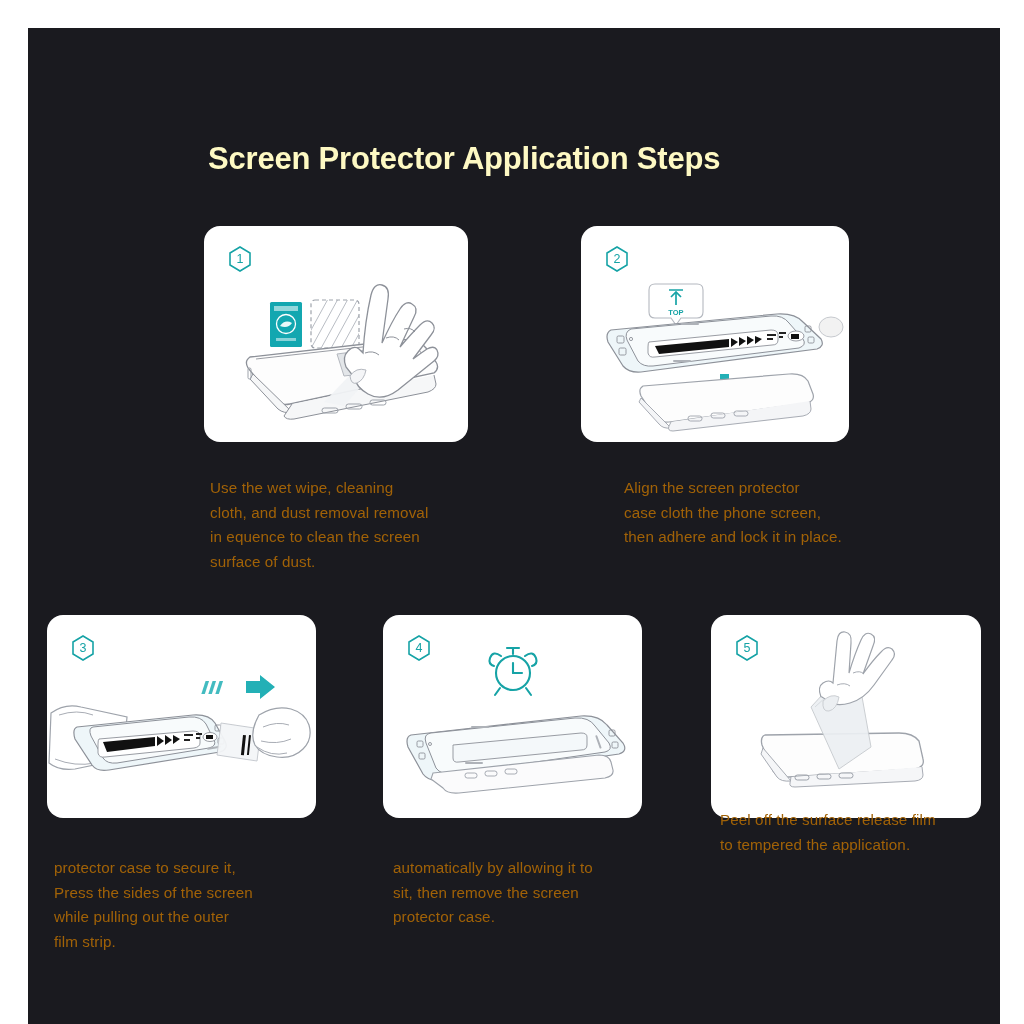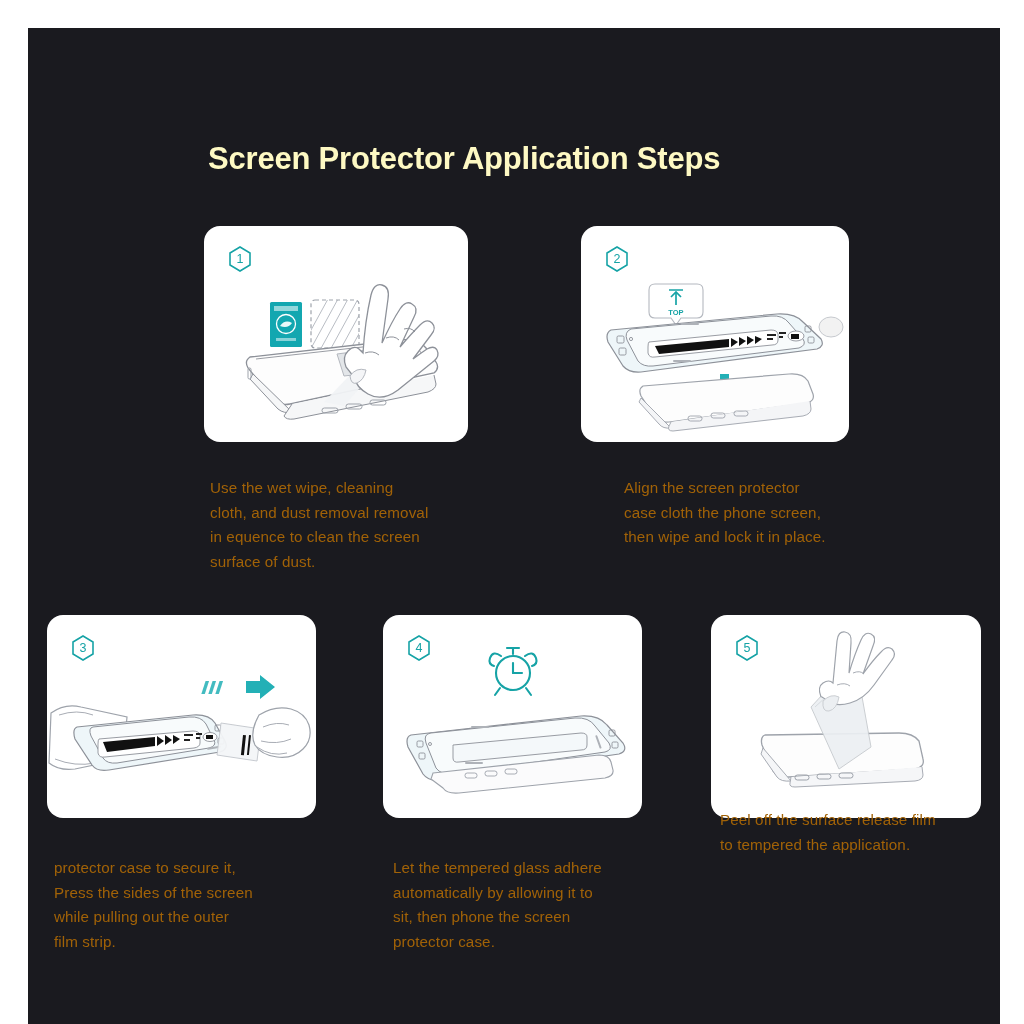--- a/index.html
+++ b/index.html
@@ -221,21 +221,21 @@
           <rect x="107" y="190" width="14" height="5" rx="2.4"></rect>
           <rect x="130" y="187" width="14" height="5" rx="2.4"></rect>
           <rect x="153" y="185" width="14" height="5" rx="2.4"></rect>
         </g>
       </svg>
     </div>
 
     <div class="caption" style="left:560px; top:448px; width:290px;margin-left:36px;">
       <div>Align the screen protector</div>
       <div>case cloth the phone screen,</div>
-      <div>then wipe and lock it in place.</div>
+      <div>then adhere and lock it in place.</div>
     </div>
 
     <div class="card" style="left:19px; top:587px; width:269px; height:203px;">
       <svg class="art" viewBox="0 0 269 203">
         <g fill="none" stroke="#16a3a6" stroke-width="1.6">
           <polygon points="26,27 36,21 46,27 46,39 36,45 26,39"></polygon>
         </g>
         <text x="36" y="37" font-family="Liberation Sans, sans-serif" font-size="12.5" fill="#16a3a6" text-anchor="middle">3</text>
 
         <g fill="#ffffff" stroke="#9ea3ab" stroke-width="1.2">
@@ -354,23 +354,22 @@
         </g>
         <g fill="none" stroke="#9ea3ab" stroke-width="0.9">
           <rect x="82" y="158" width="12" height="5" rx="2.3"></rect>
           <rect x="102" y="156" width="12" height="5" rx="2.3"></rect>
           <rect x="122" y="154" width="12" height="5" rx="2.3"></rect>
         </g>
       </svg>
     </div>
 
     <div class="caption" style="left:365px; top:828px; width:295px;">
-      <div>Let the tempered glass adhere</div>
       <div>automatically by allowing it to</div>
-      <div>sit, then phone the screen</div>
+      <div>sit, then remove the screen</div>
       <div>protector case.</div>
     </div>
 
     <div class="card" style="left:683px; top:587px; width:270px; height:203px;">
       <svg class="art" viewBox="0 0 270 203">
         <g fill="none" stroke="#16a3a6" stroke-width="1.6">
           <polygon points="26,27 36,21 46,27 46,39 36,45 26,39"></polygon>
         </g>
         <text x="36" y="37" font-family="Liberation Sans, sans-serif" font-size="12.5" fill="#16a3a6" text-anchor="middle">5</text>
 

